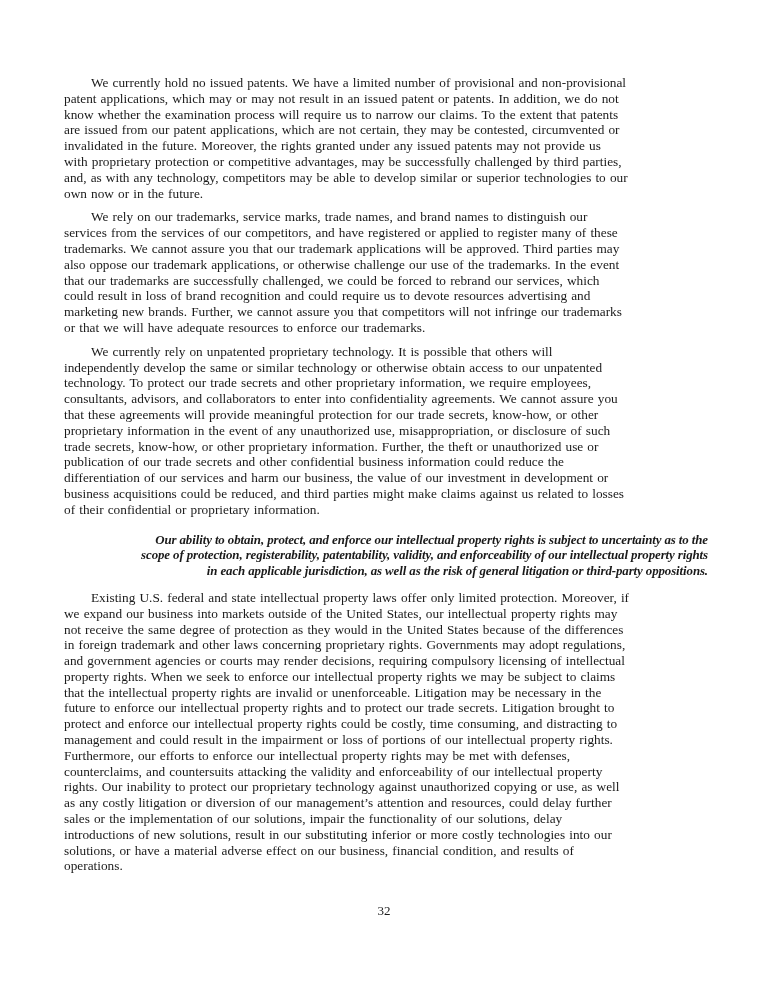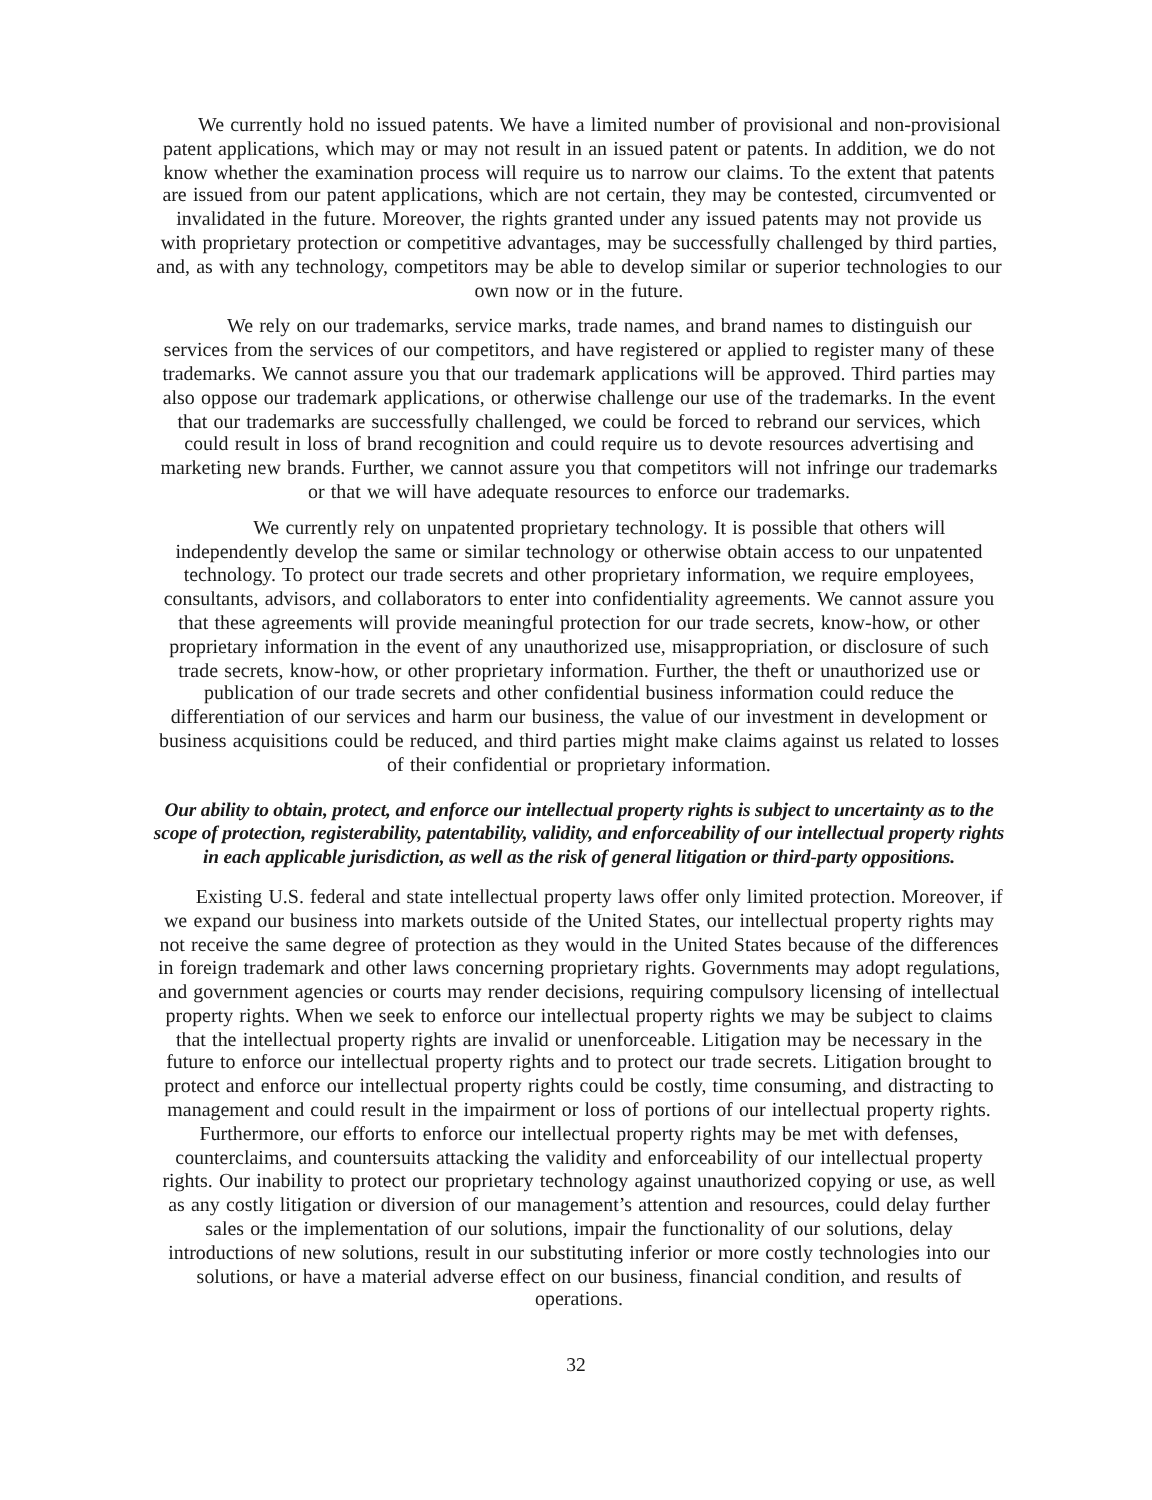--- a/index.html
+++ b/index.html
@@ -22,31 +22,31 @@
     top: 75px;
     width: 644px;
   }
   .para {
     margin: 0 0 8px 0;
     font-size: 13.3px;
     line-height: 15.8px;
     text-indent: 27px;
     white-space: pre-line;
     word-spacing: 0.8px;
-    text-align: center;
+    text-align: left;
   }
   .risk-heading {
     margin: 15px 0 10px 0;
     font-size: 12.9px;
     line-height: 15.8px;
     font-weight: 700;
     font-style: italic;
     letter-spacing: -0.1px;
     white-space: pre-line;
-    text-align: center;
+    text-align: right;
     font-family: Liberation Serif, serif;
   }
   .page-footer {
     position: absolute;
     left: 0;
     top: 901px;
     width: 100%;
     text-align: center;
   }
   .page-number {

